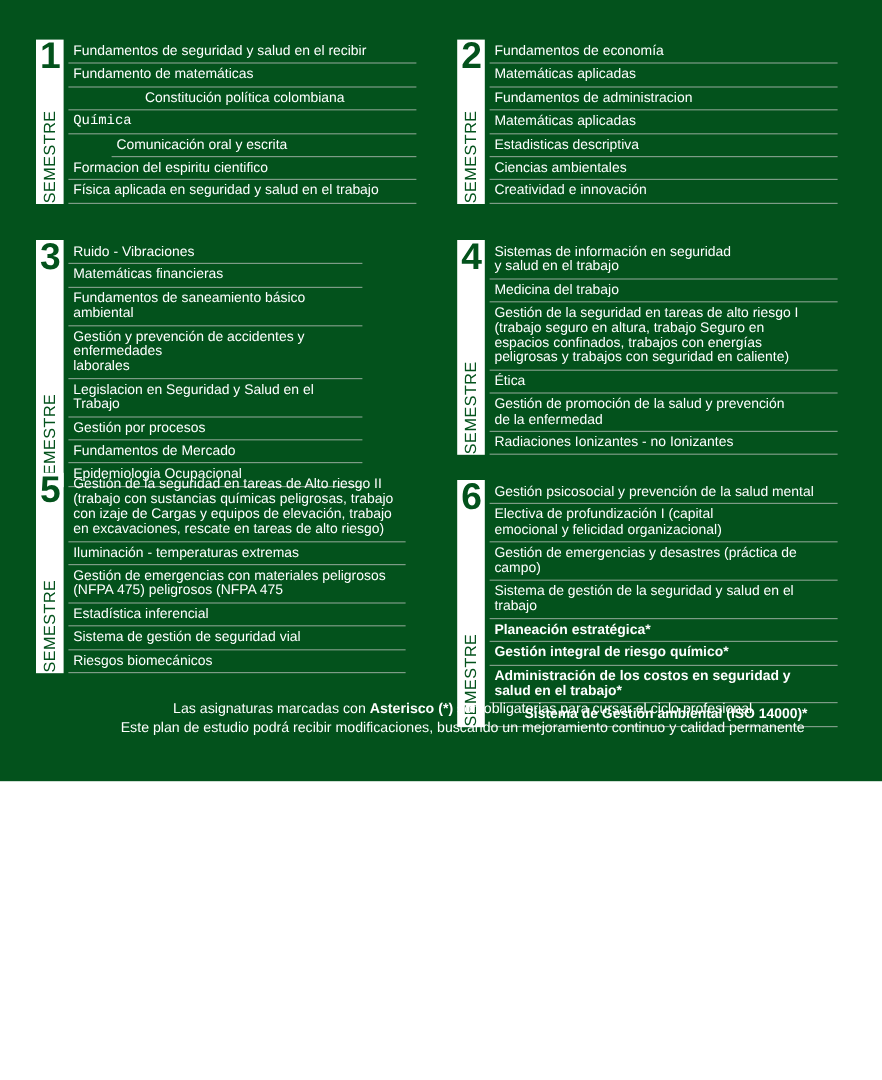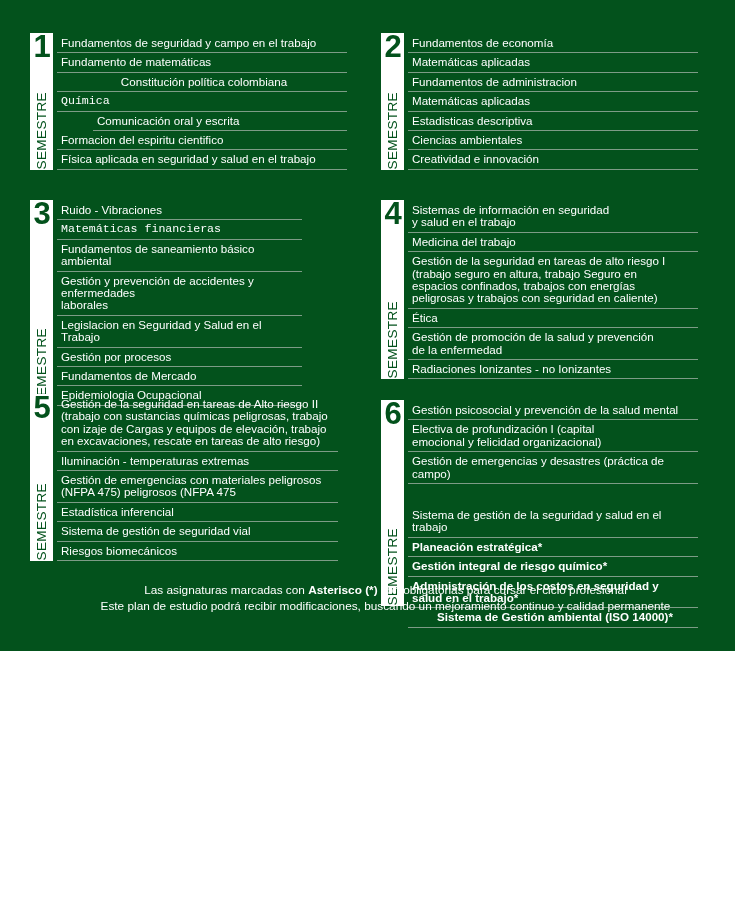--- a/index.html
+++ b/index.html
@@ -119,21 +119,21 @@
   <div id="semesters-layer">
       <div class="sem-block" style="left: 30px; top: 33px; width: 317px;">
         <div class="sem-tab" style="height: 137px;">
           <div class="sem-num">1</div>
           <div class="sem-word">
             <span>SEMESTRE</span>
           </div>
         </div>
         <div class="sem-rows">
           <div class="course-row" style="min-height: 17.6px;">
-            <span class="txt">Fundamentos de seguridad y campo en el trabajo</span>
+            <span class="txt">Fundamentos de seguridad y salud en el recibir</span>
           </div>
           <div class="course-row" style="min-height: 17.6px;">
             <span class="txt">Fundamento de matemáticas</span>
           </div>
           <div class="course-row" style="min-height: 17.6px; justify-content: center;">
             <span class="txt">Constitución política colombiana</span>
           </div>
           <div class="course-row" style="min-height: 17.6px; font-family: Liberation Mono, monospace;">
             <span class="txt">Química</span>
           </div>
@@ -183,21 +183,21 @@
         <div class="sem-tab" style="height: 206px;">
           <div class="sem-num">3</div>
           <div class="sem-word">
             <span>SEMESTRE</span>
           </div>
         </div>
         <div class="sem-rows">
           <div class="course-row" style="min-height: 17.6px;">
             <span class="txt">Ruido - Vibraciones</span>
           </div>
-          <div class="course-row" style="min-height: 17.6px; font-family: Liberation Mono, monospace;">
+          <div class="course-row" style="min-height: 17.6px;">
             <span class="txt">Matemáticas financieras</span>
           </div>
           <div class="course-row" style="min-height: 17.6px;">
             <span class="txt">Fundamentos de saneamiento básico ambiental</span>
           </div>
           <div class="course-row multi" style="min-height: 30.8px;">
             <span class="txt">Gestión y prevención de accidentes  y enfermedades
 laborales</span>
           </div>
           <div class="course-row" style="min-height: 17.6px;">
@@ -290,21 +290,21 @@
           <div class="course-row" style="min-height: 17.6px;">
             <span class="txt">Gestión psicosocial y prevención de la salud mental</span>
           </div>
           <div class="course-row multi" style="min-height: 30.8px;">
             <span class="txt">Electiva de profundización I (capital
 emocional y felicidad organizacional)</span>
           </div>
           <div class="course-row" style="min-height: 17.6px;">
             <span class="txt">Gestión de emergencias y desastres (práctica de campo)</span>
           </div>
-          <div class="course-row" style="min-height: 17.6px; margin-top: 22px;">
+          <div class="course-row" style="min-height: 17.6px;">
             <span class="txt">Sistema de gestión de la seguridad y salud en el trabajo</span>
           </div>
           <div class="course-row bold" style="min-height: 17.6px;">
             <span class="txt">Planeación estratégica*</span>
           </div>
           <div class="course-row bold" style="min-height: 17.6px;">
             <span class="txt">Gestión integral de riesgo químico*</span>
           </div>
           <div class="course-row multi bold" style="min-height: 30.8px;">
             <span class="txt">Administración de los costos en seguridad y

